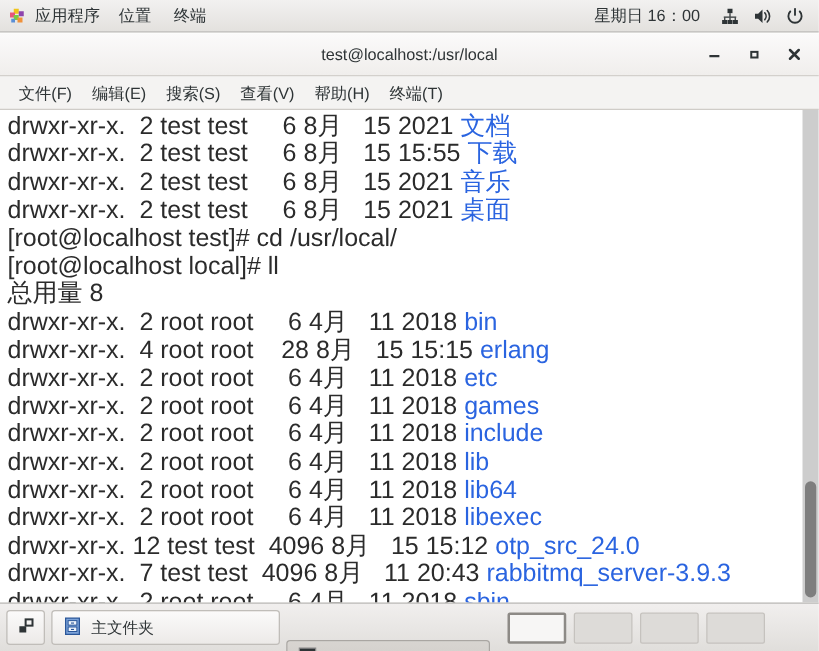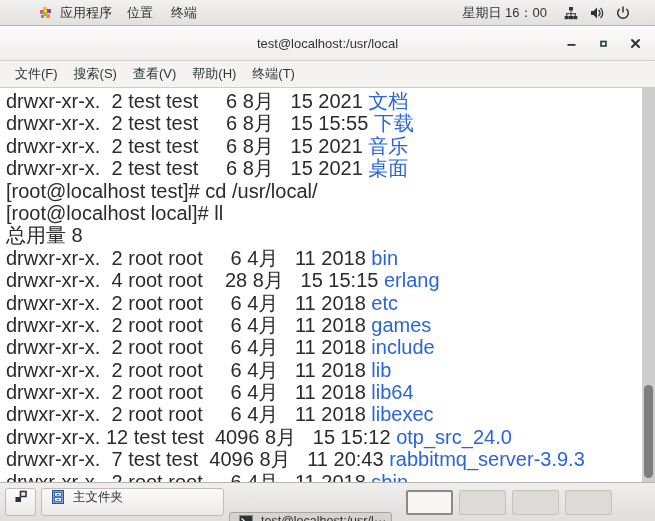--- a/index.html
+++ b/index.html
@@ -33,27 +33,26 @@
     line-height: 25px;
     height: 25px;
     white-space: nowrap;
   }
   #apps-menu {
     display: flex;
     align-items: center;
     padding-left: 6px;
     padding-right: 6px;
     gap: 6px;
-    margin-left: 32px;
   }
   .panel-right {
     margin-left: auto;
     display: flex;
     align-items: center;
-    padding-right: 20px;
+    padding-right: 7px;
     gap: 2px;
   }
   #clock {
     font-size: 13px;
     color: #2e3436;
     padding: 0 10px;
     white-space: nowrap;
   }
   .tray-ico {
     width: 24px; height: 25px;
@@ -97,21 +96,21 @@
     display: flex;
     align-items: center;
     justify-content: center;
     color: #2e3436;
   }
   #menubar {
     height: 26px;
     background: #f4f3f2;
     border-bottom: 1px solid #cfccc8;
     display: flex;
-    align-items: flex-start;
+    align-items: center;
     padding-left: 7px;
   }
   .menu-item {
     font-size: 13px;
     color: #2e3436;
     padding: 0 8px;
     line-height: 25px;
     white-space: nowrap;
   }
 
@@ -165,21 +164,21 @@
     align-items: center;
     padding: 0 5px;
     gap: 5px;
   }
   .tb-btn {
     height: 28px;
     border: 1px solid #c0bdb9;
     border-radius: 3px;
     background: linear-gradient(#fbfafa, #eceae8);
     display: flex;
-    align-items: flex-start;
+    align-items: center;
     gap: 7px;
     padding: 0 8px;
     font-size: 12.5px;
     color: #2e3436;
     box-sizing: border-box;
     white-space: nowrap;
     overflow: hidden;
   }
   #show-desktop-btn { width: 31px; padding: 0; justify-content: center; }
   #task-home { width: 183px; }
@@ -276,20 +275,21 @@
       <div class="wbtn">
         <svg width="13" height="13" viewBox="0 0 13 13">
           <path d="M3 3 L10 10 M10 3 L3 10" stroke="#2e3436" stroke-width="2" stroke-linecap="round"></path>
         </svg>
       </div>
     </div>
   </div>
 
   <div id="menubar">
     <div class="menu-item">文件(F)</div>
+    <div class="menu-item">编辑(E)</div>
     <div class="menu-item">搜索(S)</div>
     <div class="menu-item">查看(V)</div>
     <div class="menu-item">帮助(H)</div>
     <div class="menu-item">终端(T)</div>
   </div>
 
   <div id="term-body">
     <div id="term-text"><div class="tline"><span>drwxr-xr-x.  2 test test     6 8月   15 2021 </span><span class="dirname">文档</span></div><div class="tline"><span>drwxr-xr-x.  2 test test     6 8月   15 15:55 </span><span class="dirname">下载</span></div><div class="tline"><span>drwxr-xr-x.  2 test test     6 8月   15 2021 </span><span class="dirname">音乐</span></div><div class="tline"><span>drwxr-xr-x.  2 test test     6 8月   15 2021 </span><span class="dirname">桌面</span></div><div class="tline"><span>[root@localhost test]# cd /usr/local/</span></div><div class="tline"><span>[root@localhost local]# ll</span></div><div class="tline"><span>总用量 8</span></div><div class="tline"><span>drwxr-xr-x.  2 root root     6 4月   11 2018 </span><span class="dirname">bin</span></div><div class="tline"><span>drwxr-xr-x.  4 root root    28 8月   15 15:15 </span><span class="dirname">erlang</span></div><div class="tline"><span>drwxr-xr-x.  2 root root     6 4月   11 2018 </span><span class="dirname">etc</span></div><div class="tline"><span>drwxr-xr-x.  2 root root     6 4月   11 2018 </span><span class="dirname">games</span></div><div class="tline"><span>drwxr-xr-x.  2 root root     6 4月   11 2018 </span><span class="dirname">include</span></div><div class="tline"><span>drwxr-xr-x.  2 root root     6 4月   11 2018 </span><span class="dirname">lib</span></div><div class="tline"><span>drwxr-xr-x.  2 root root     6 4月   11 2018 </span><span class="dirname">lib64</span></div><div class="tline"><span>drwxr-xr-x.  2 root root     6 4月   11 2018 </span><span class="dirname">libexec</span></div><div class="tline"><span>drwxr-xr-x. 12 test test  4096 8月   15 15:12 </span><span class="dirname">otp_src_24.0</span></div><div class="tline"><span>drwxr-xr-x.  7 test test  4096 8月   11 20:43 </span><span class="dirname">rabbitmq_server-3.9.3</span></div><div class="tline"><span>drwxr-xr-x.  2 root root     6 4月   11 2018 </span><span class="dirname">sbin</span></div></div>
     <div id="term-scroll-track">
       <div id="term-scroll-thumb"></div>

